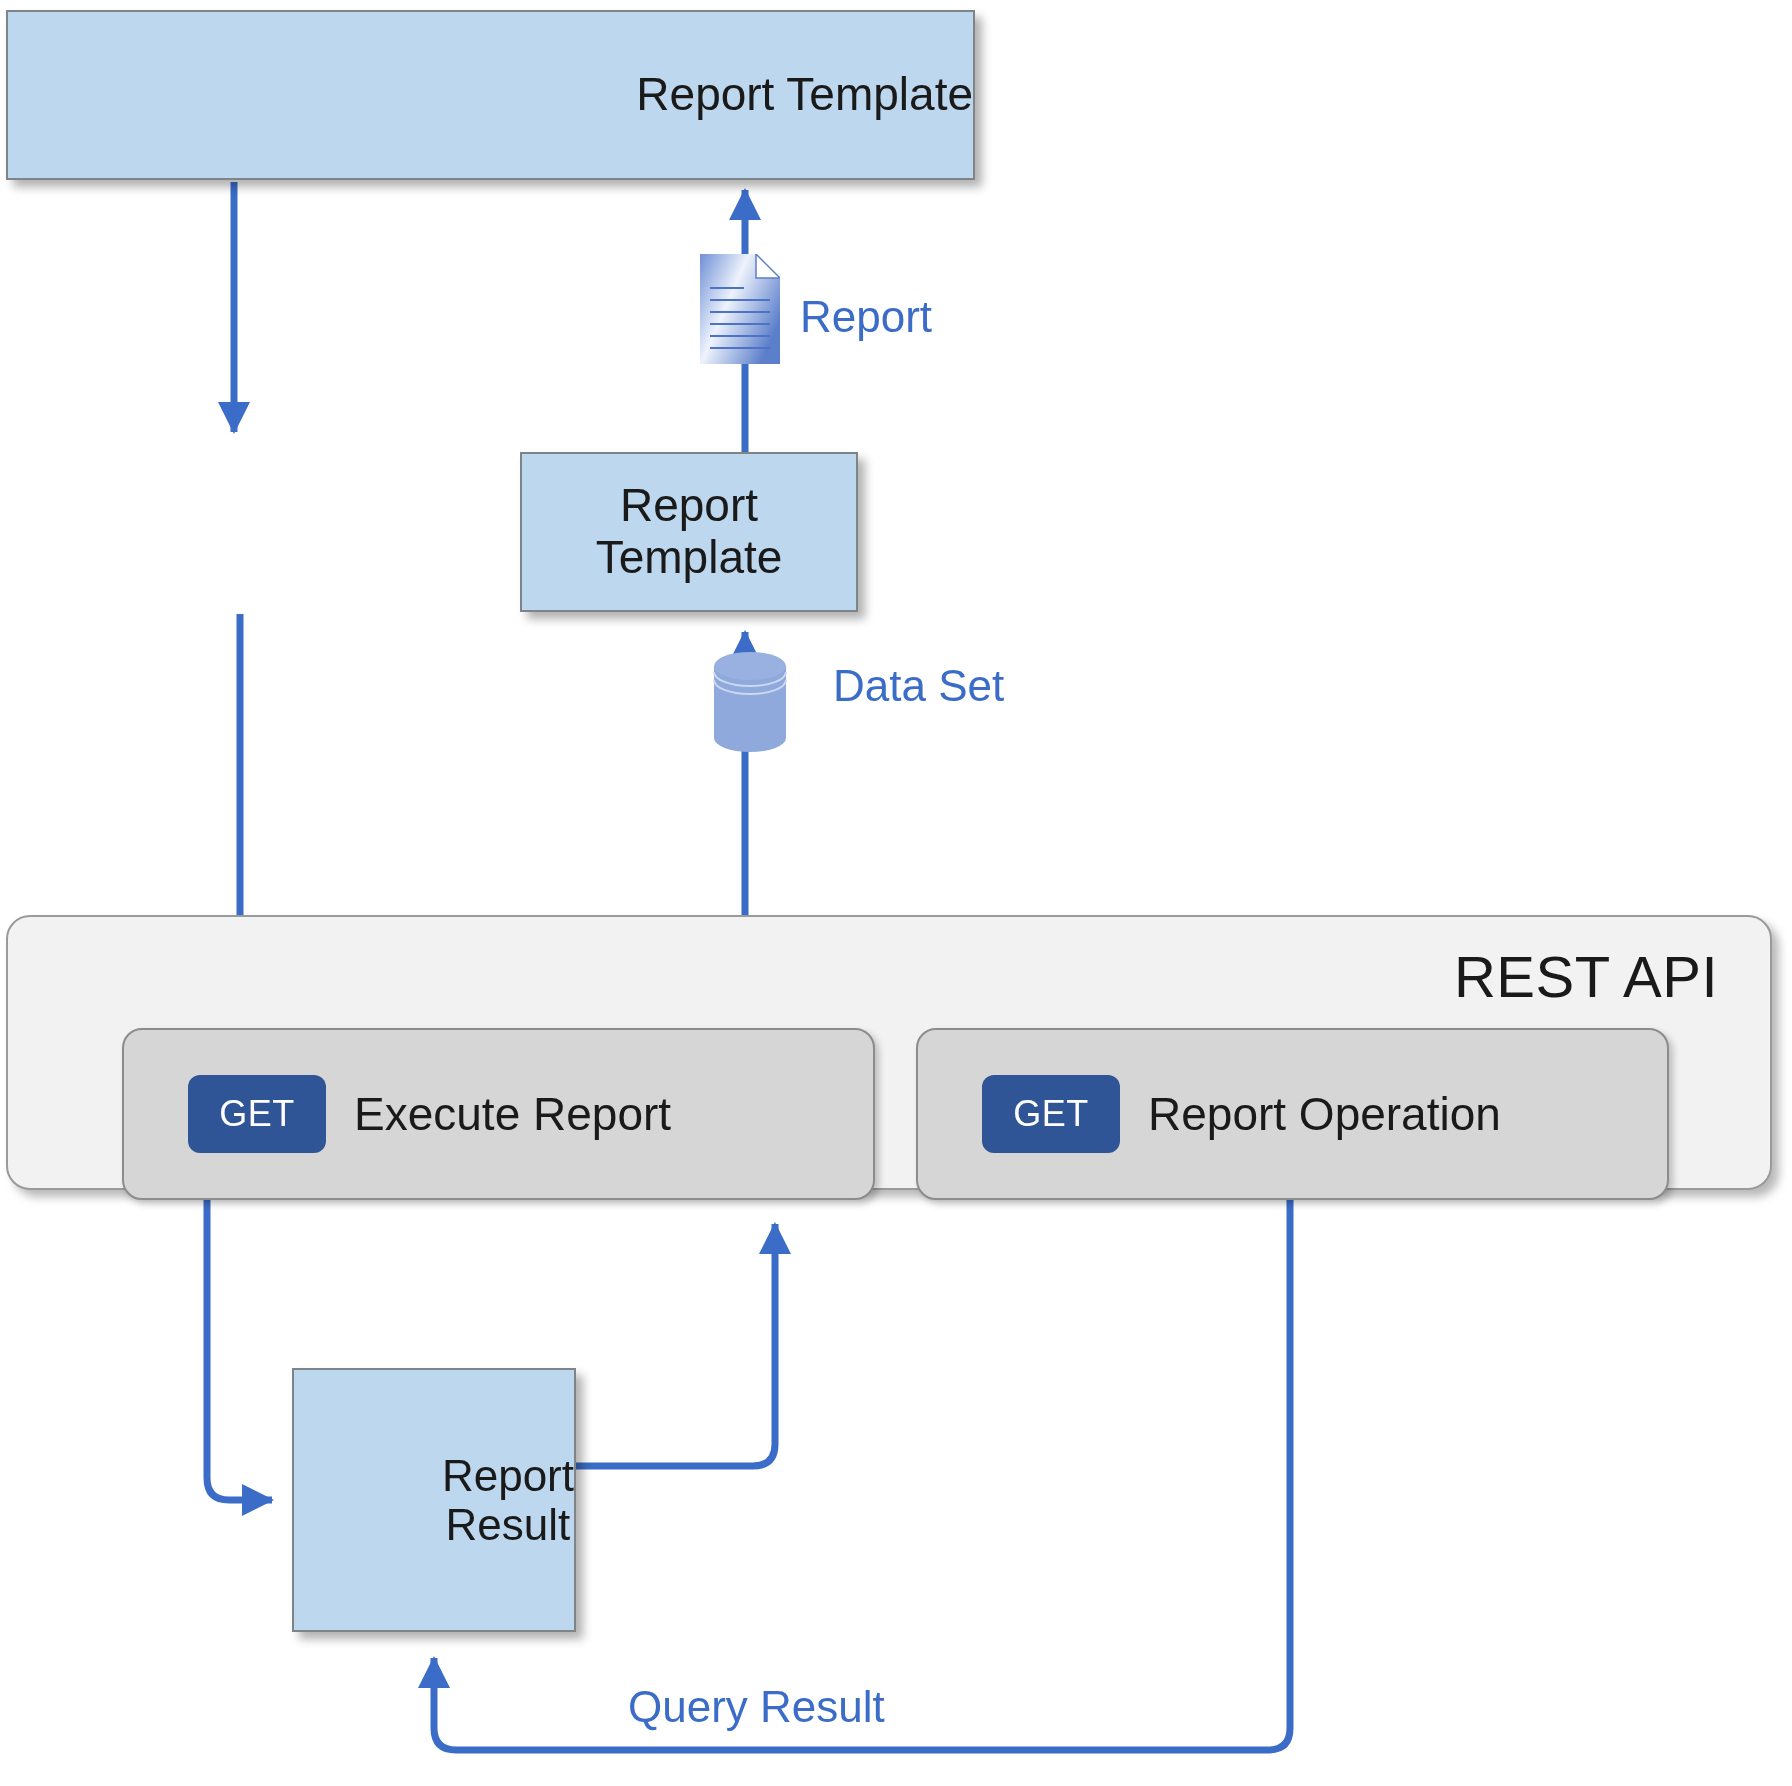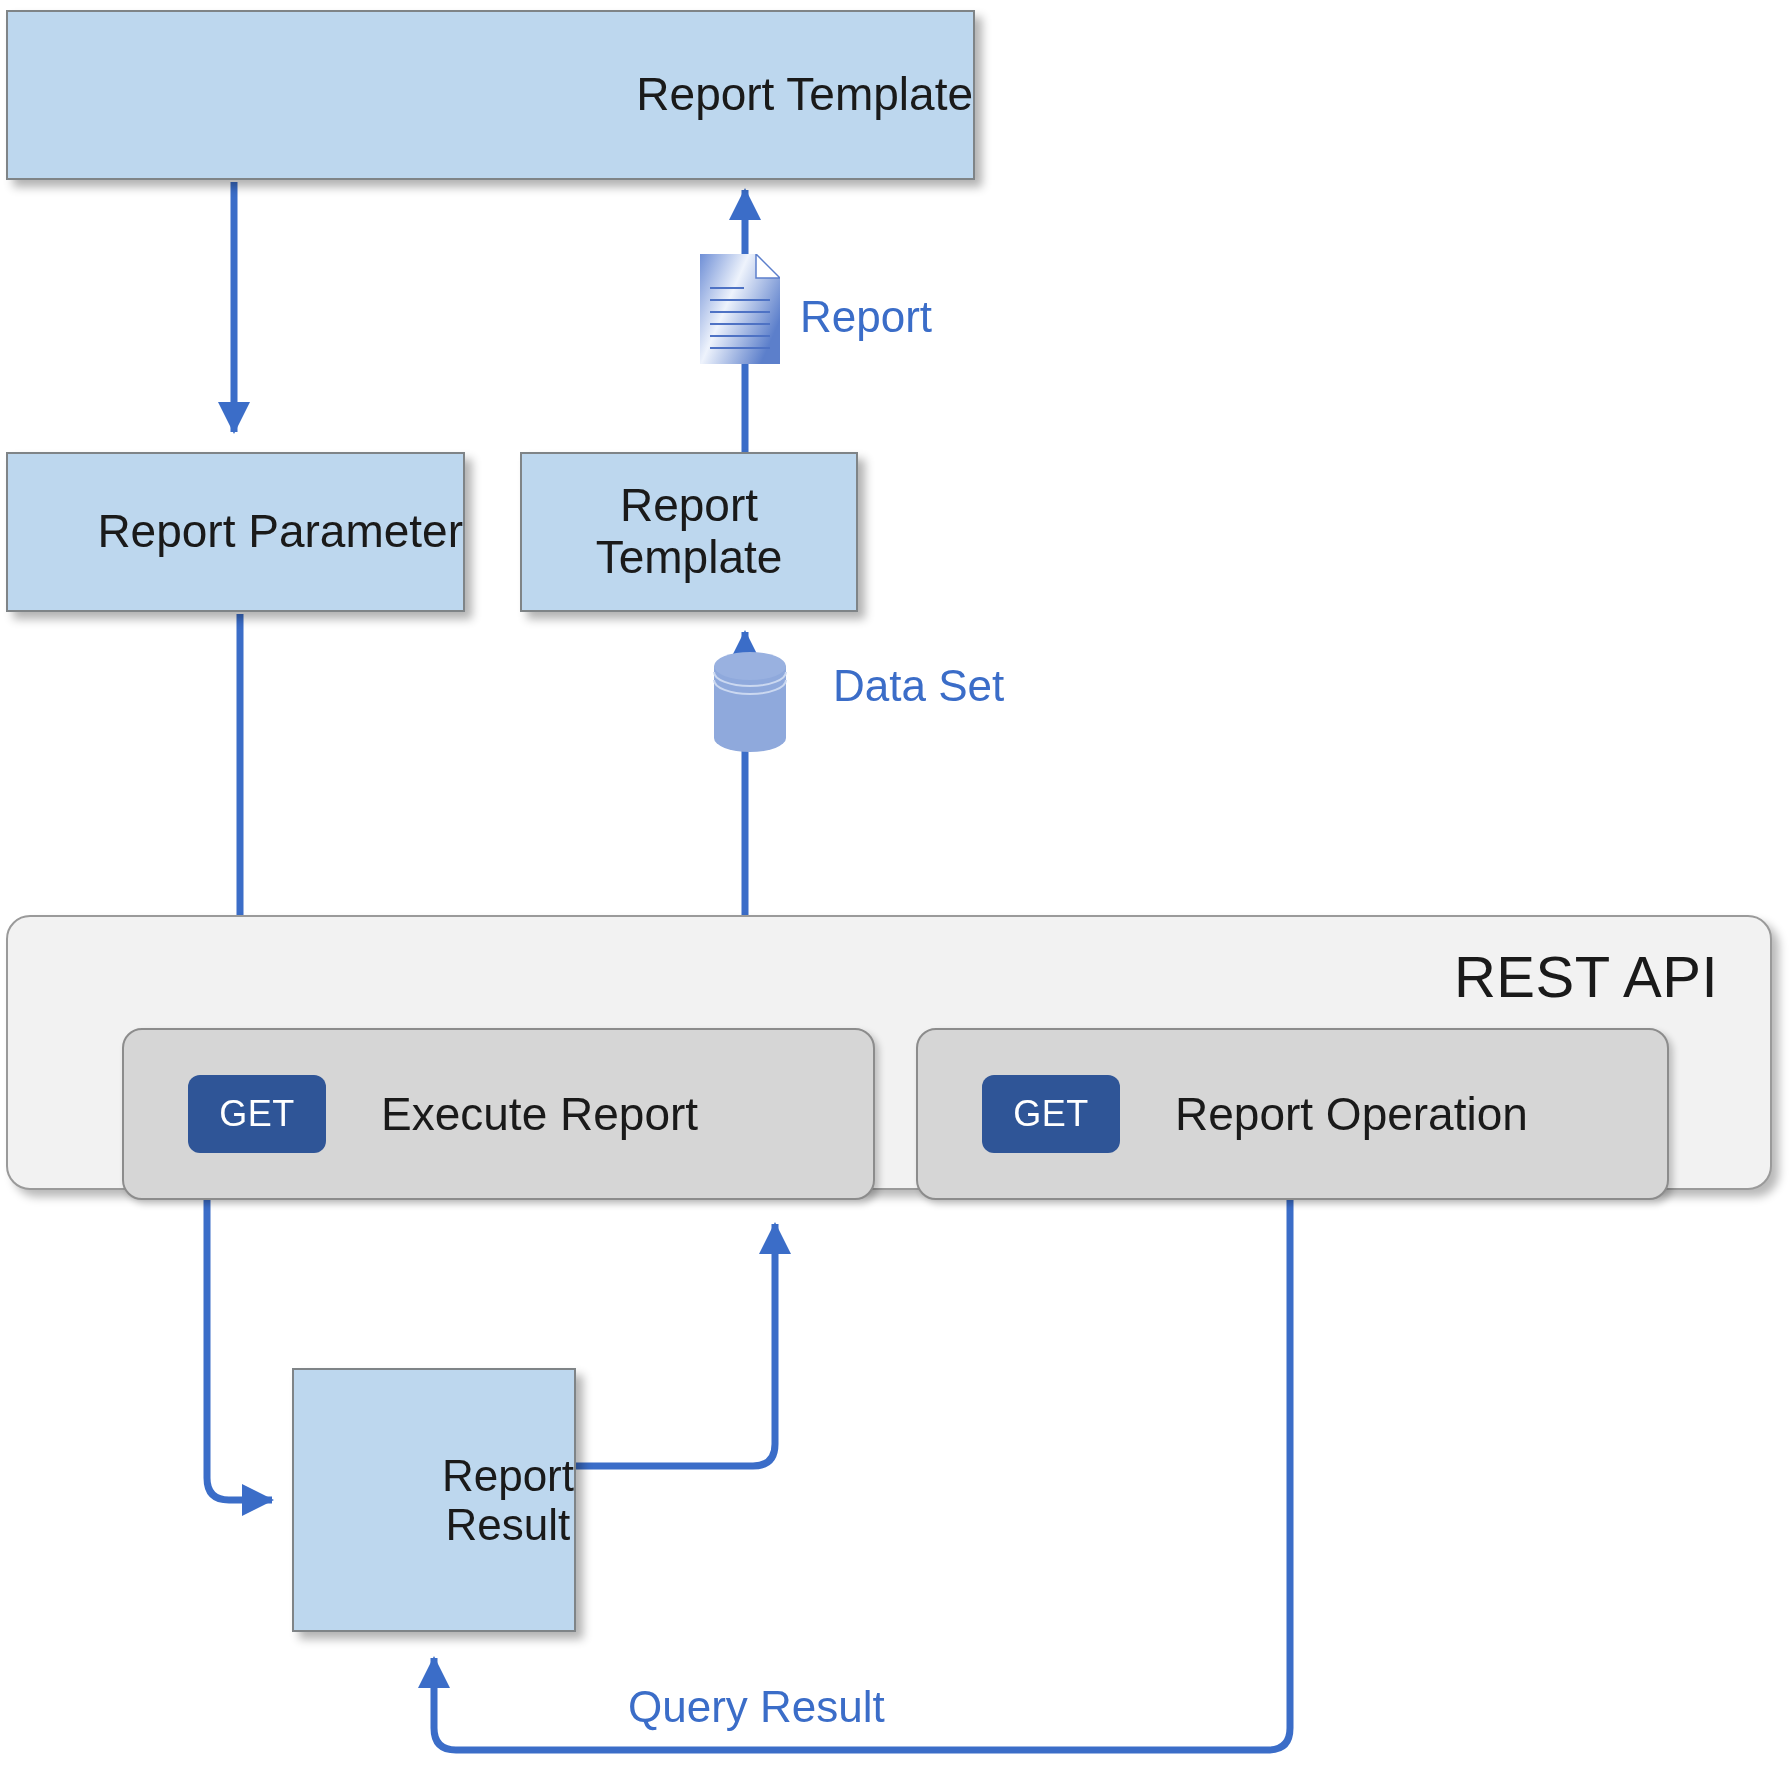--- a/index.html
+++ b/index.html
@@ -81,21 +81,21 @@
     border-radius: 12px;
     color: #ffffff;
     font-size: 36px;
     display: flex;
     align-items: center;
     justify-content: center;
     letter-spacing: 0.5px;
     flex: none;
   }
   .op-label {
-    margin-left: 55px;
+    margin-left: 28px;
     font-size: 46px;
     color: #1a1a1a;
   }
 
   .flow-label {
     position: absolute;
     color: #3B6DC8;
     font-size: 44px;
     white-space: nowrap;
   }
@@ -153,23 +153,20 @@
 
     <g>
       <path d="M 1290,1200 L 1290,1728 Q 1290,1750 1268,1750 L 456,1750 Q 434,1750 434,1728 L 434,1658" fill="none" stroke="#3B6DC8" stroke-width="7" marker-end="url(#arrowHeadBig)"></path>
     </g>
   </svg>
 
   <div class="node-box" id="node-report-template-top">
     <span>Report Template</span>
   </div>
 
-  <div class="node-box" id="node-report-parameter">
-    <span>Report Parameter</span>
-  </div>
 
   <div class="node-box" id="node-report-template-mid">
     <span>Report Template</span>
   </div>
 
   <div class="node-box" id="node-report-process">
     <div>
       <div>Report</div>
       <div>Result</div>
     </div>

